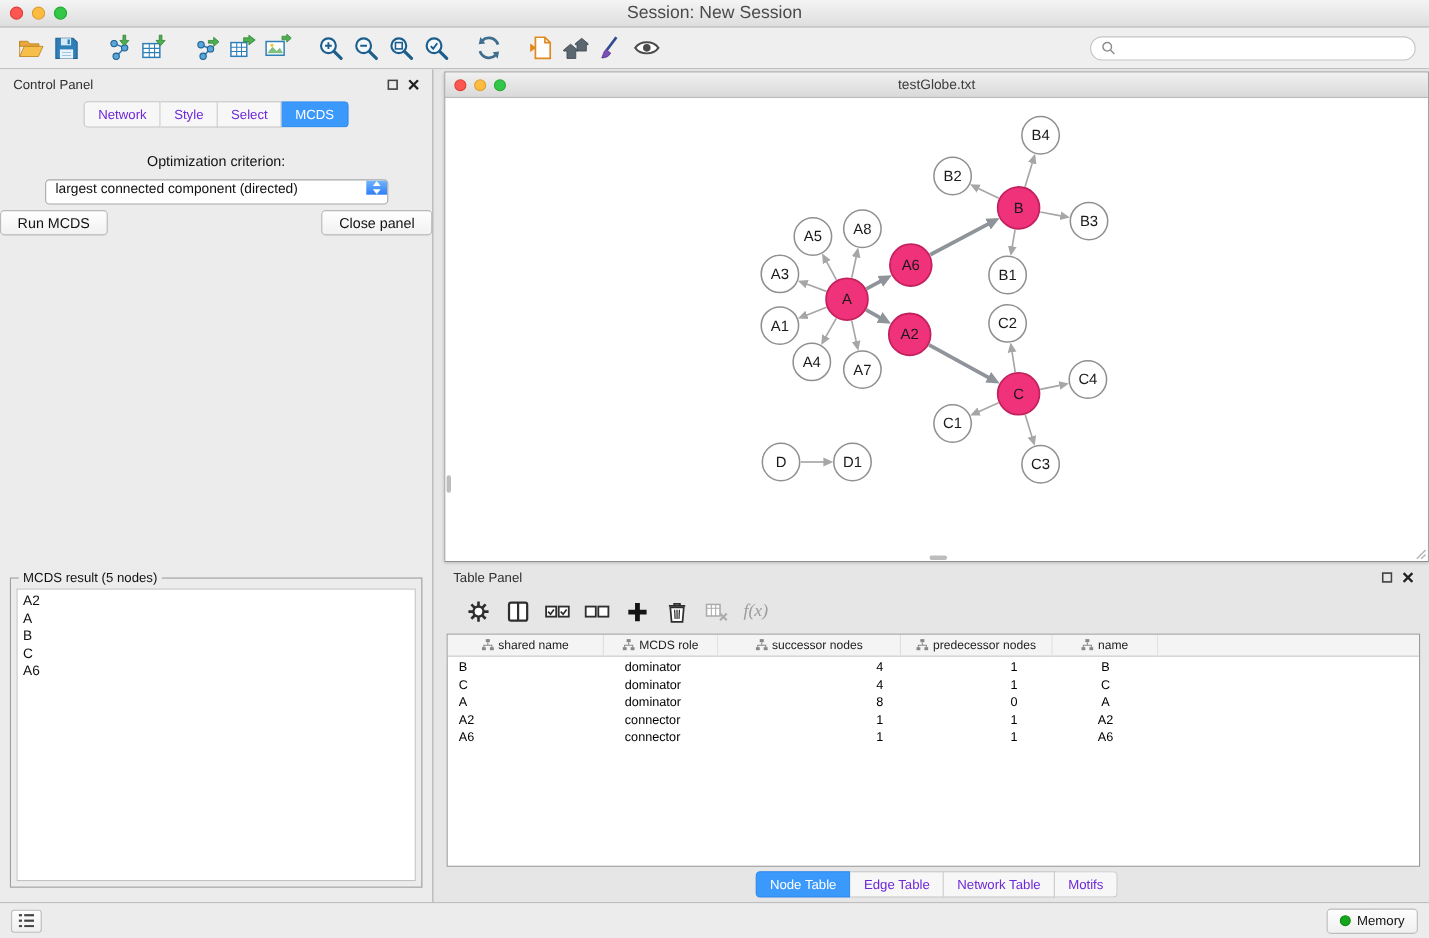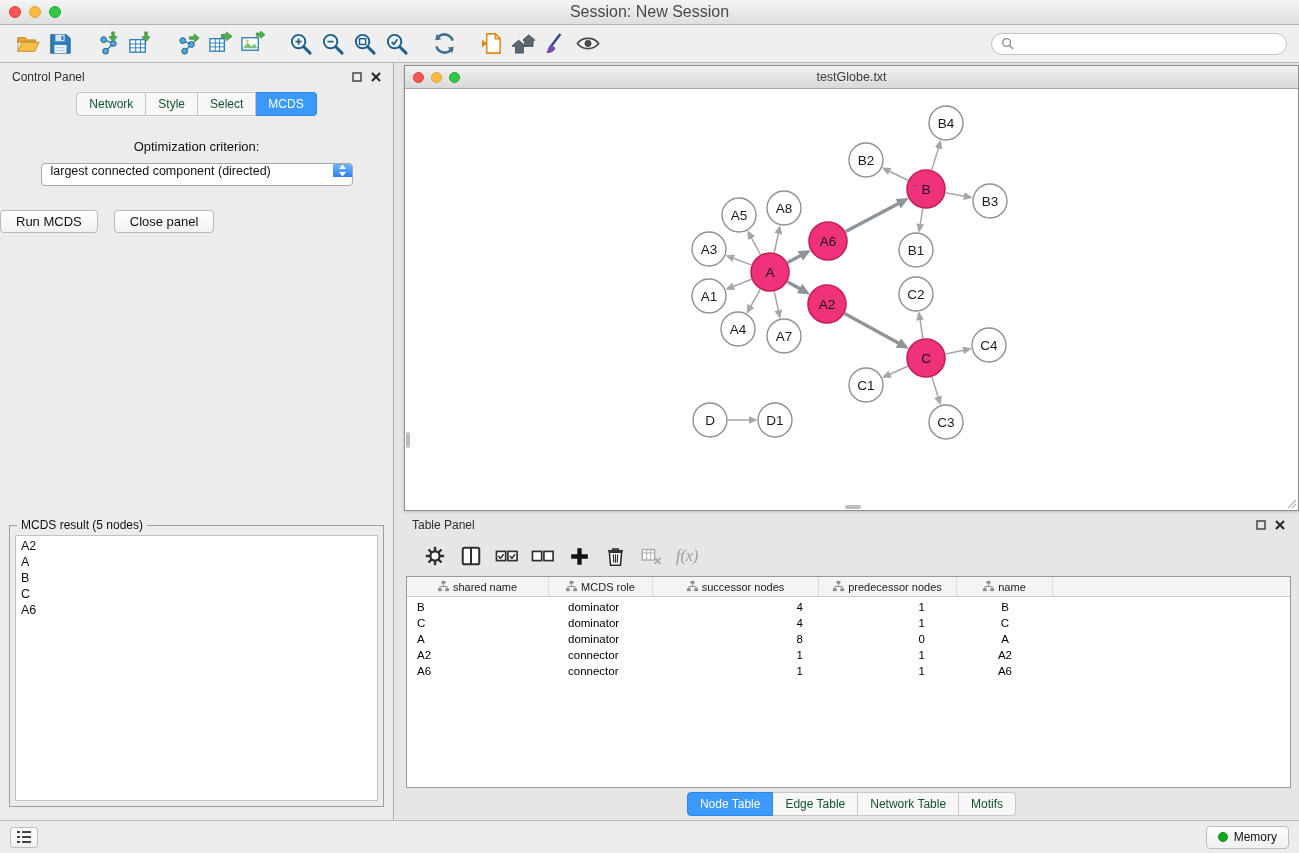--- a/index.html
+++ b/index.html
@@ -25,30 +25,30 @@
 
   
   .main { flex:1; display:flex; min-height:0; background:#E6E6E6; }
 
   
   .control-panel { width:394px; flex:0 0 394px; background:#ECECEC; border-right:1px solid #ABABAB; display:flex; flex-direction:column; }
   .panel-header { height:28px; flex:0 0 28px; display:flex; align-items:center; padding:0 12px; font-size:12px; color:#2E2E2E; }
   .ph-buttons { margin-left:auto; display:flex; align-items:center; gap:9px; }
   .ph-btn { border:none; background:none; display:flex; align-items:center; }
   .cp-tabs { display:flex; justify-content:center; padding:1px 0 7px; }
-  .seg-tab { font-size:12px; font-family:inherit; padding:4px 12px; background:#F7F7F7; border:1px solid #C6C6C6; border-left:none; color:#14532d; }
+  .seg-tab { font-size:12px; font-family:inherit; padding:4px 12px; background:#F7F7F7; border:1px solid #C6C6C6; border-left:none; color:#6d28d9; }
   .seg-tab:first-child { border-left:1px solid #C6C6C6; border-radius:4px 0 0 4px; }
   .seg-tab:last-child { border-radius:0 4px 4px 0; }
   .seg-tab.active { background:#3B99FC; border-color:#2E86EA; color:#fff; }
   .cp-content { flex:1; display:flex; flex-direction:column; min-height:0; }
   .opt-label { text-align:center; font-size:13px; color:#111; margin:16px 0 9px; }
   .dropdown { margin:0 auto; width:312px; height:23px; background:#fff; border:1px solid #A8A8A8; border-radius:4px; display:flex; align-items:flex-start; overflow:hidden; }
   .dd-text { flex:1; display:flex; align-items:center; padding:0 9px; font-size:12.5px; color:#111; }
   .dd-stepper { width:19px; background:linear-gradient(#72B6FC,#2E7EF7); display:flex; align-items:center; justify-content:center; }
-  .cp-buttons { display:flex; justify-content:flex-start; gap:16px; margin-top:24px; }
+  .cp-buttons { display:flex; justify-content:space-between; gap:16px; margin-top:5px; }
   .cp-btn { font-family:inherit; font-size:13px; color:#111; padding:3px 15px; background:linear-gradient(#FFFFFF,#F1F1F1); border:1px solid #B9B9B9; border-radius:4px; }
   .result-box { position:relative; border:1px solid #9E9E9E; margin:auto 9px 13px; height:282px; padding:9px 5px 5px; display:flex; }
   .result-legend { position:absolute; top:-8px; left:7px; background:#ECECEC; padding:0 4px; font-size:12px; color:#111; }
   .result-list { flex:1; background:#fff; border:1px solid #C2C2C2; overflow:auto; padding:2px 5px; }
   .result-item { font-size:12.5px; line-height:16px; color:#111; }
 
   
   .right-area { flex:1; display:flex; flex-direction:column; min-width:0; padding-left:10px; }
 
   

